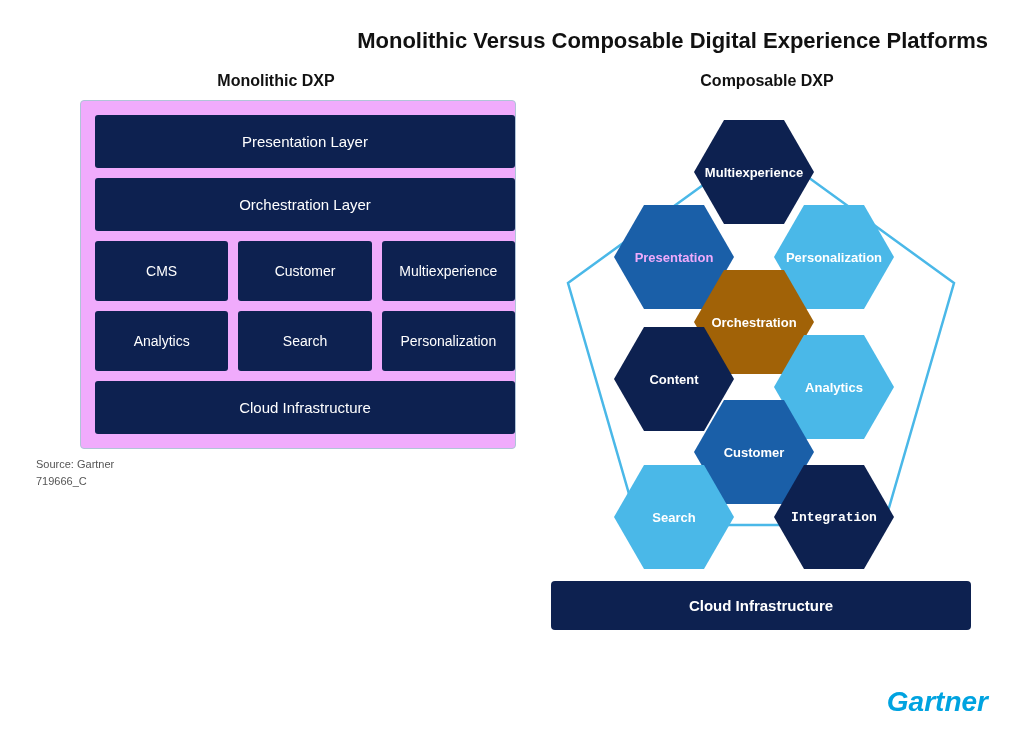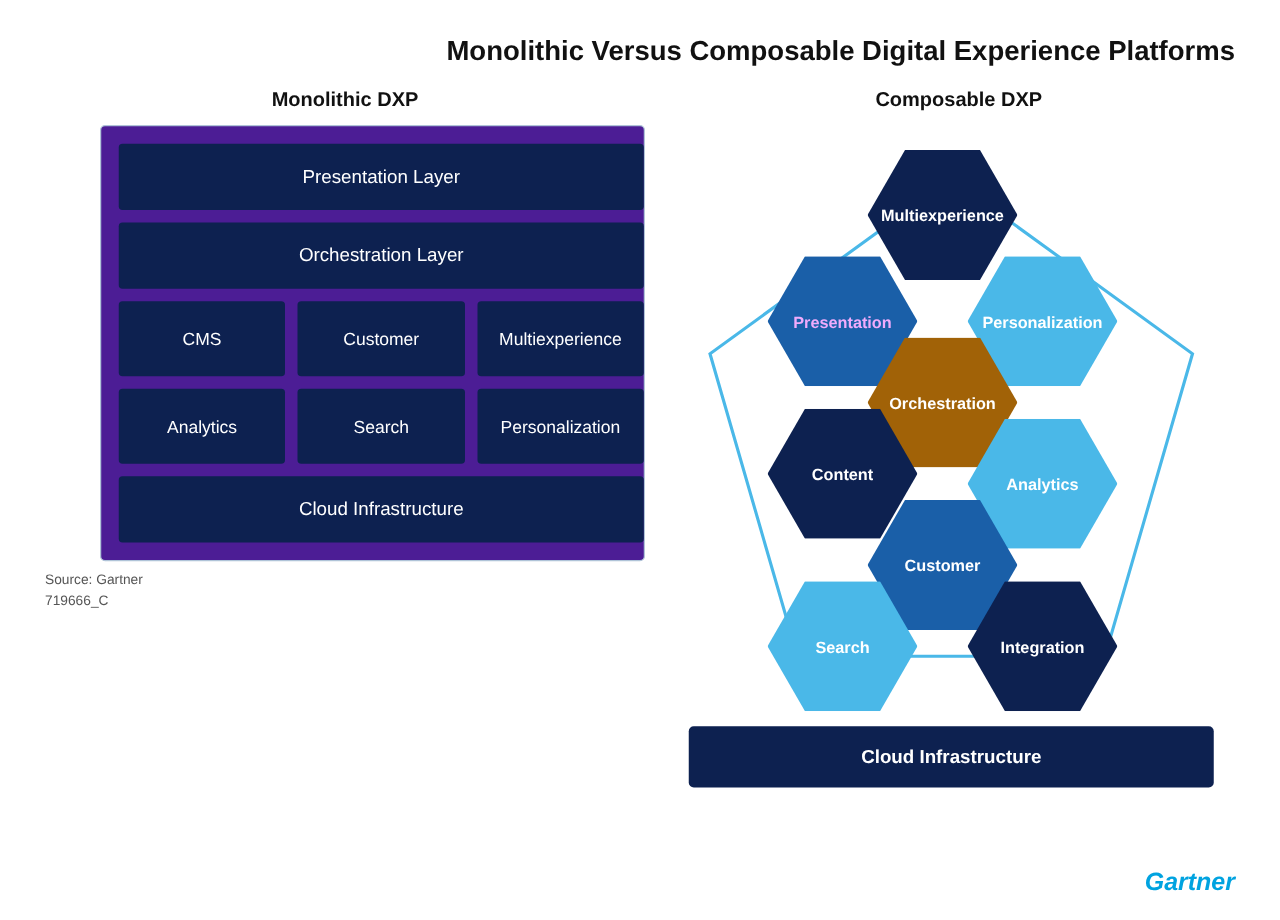--- a/index.html
+++ b/index.html
@@ -36,21 +36,21 @@
       flex: 0 0 480px;
     }
     .section-title {
       font-size: 16px;
       font-weight: 700;
       color: #111;
       text-align: center;
       margin-bottom: 10px;
     }
     .mono-container {
-      background: #4c1d95;
+      background: #f0abfc;
       border: 1.5px solid #b0c4d8;
       border-radius: 4px;
       padding: 14px 0 14px 14px;
       display: flex;
       flex-direction: column;
       gap: 10px;
       margin-left: 44px;
     }
     .mono-block {
       background: #0d2150;
@@ -129,21 +129,21 @@
       font-size: 15px;
       font-weight: 600;
       padding: 16px 10px;
       position: absolute;
     }
     
     .gartner-logo {
       position: absolute;
       bottom: 18px;
       right: 36px;
-      font-size: 20px;
+      font-size: 28px;
       font-weight: 800;
       font-style: italic;
       color: #003087;
     }
     .gartner-logo span {
       color: #00a3e0;
     }
   </style>
 </head>
 <body>
@@ -225,21 +225,21 @@
             <span>Customer</span>
           </div>
         </div>
 
         <div class="hex-wrap" style="top:365px; left:68px; width:120px; height:104px;">
           <div class="hex hex-shape" style="width:120px;height:104px;background:#4ab8e8;font-size:13px;color:#fff;font-weight:600;">
             <span>Search</span>
           </div>
         </div>
 
-        <div class="hex-wrap" style="top:365px; left:228px; width:120px; height:92px;">
+        <div class="hex-wrap" style="top:365px; left:228px; width:120px; height:92px;font-family:Liberation Mono, monospace;">
           <div class="hex hex-shape" style="width:120px;height:104px;background:#0d2150;font-size:13px;color:#fff;font-weight:600;">
             <span>Integration</span>
           </div>
         </div>
 
         <div class="cloud-bar" style="bottom:0px; left:5px; right:5px;">Cloud Infrastructure</div>
       </div>
     </div>
   </div>
 

